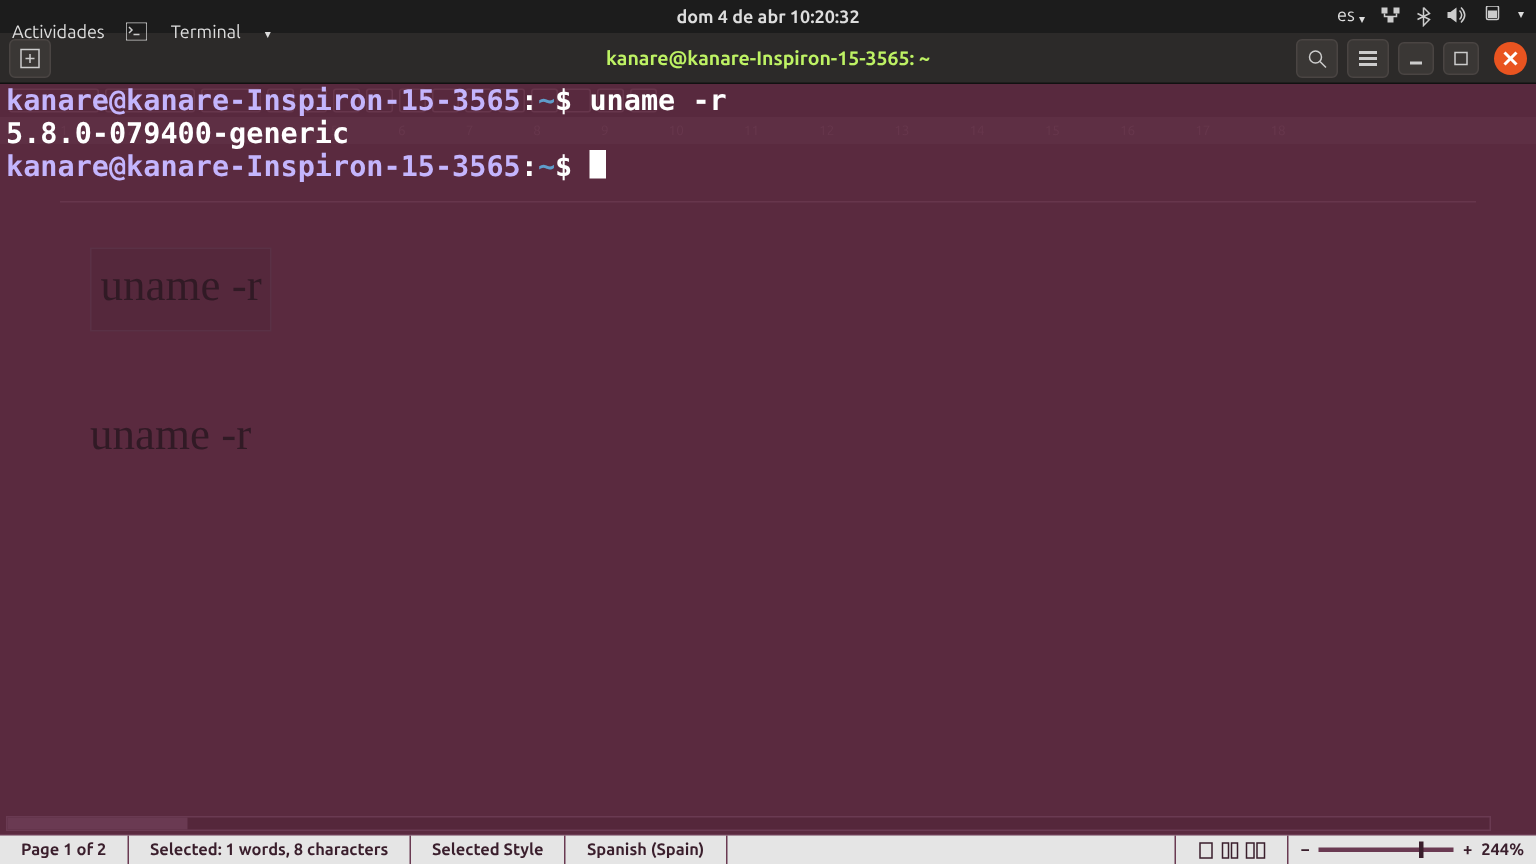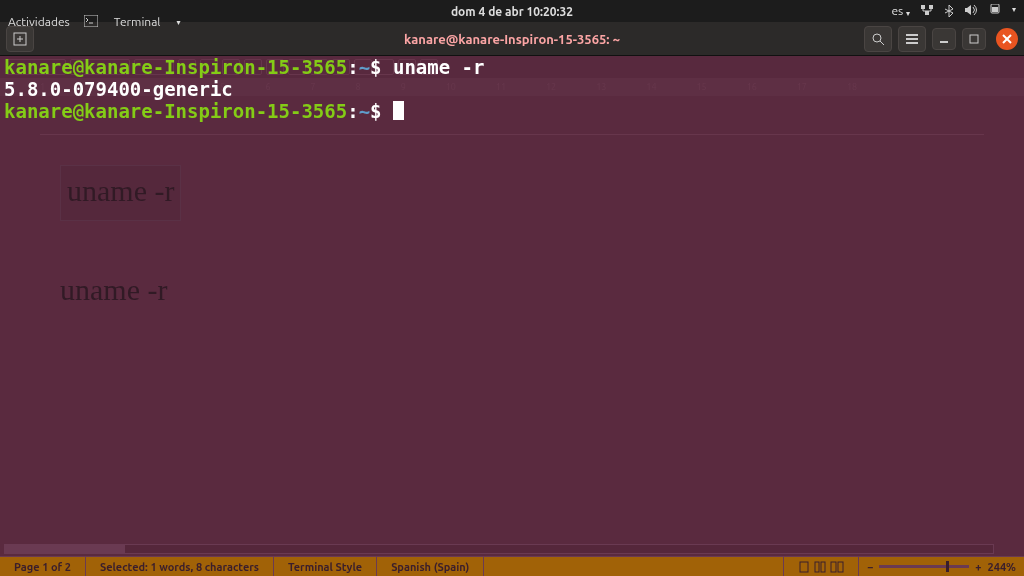--- a/index.html
+++ b/index.html
@@ -23,21 +23,21 @@
   
   .titlebar {
     height: 34px; width: 100%;
     background: #2c2a29; color: #ddd;
     display: flex; align-items: center; padding: 0 6px;
     border-bottom: 1px solid #111;
   }
   .titlebar .tb-left, .titlebar .tb-right { display: flex; align-items: center; gap: 6px; }
   .titlebar .tb-title {
     position: absolute; left: 50%; transform: translateX(-50%);
-    font-weight: 700; font-size: 13px; color: #fca5a5;
+    font-weight: 700; font-size: 13px; color: #bef264;
   }
   .tb-btn {
     width: 28px; height: 26px; border: 1px solid #4a4543; border-radius: 4px;
     display: flex; align-items: center; justify-content: center;
     background: #3a3735; color: #ccc; font-size: 13px;
   }
   .tb-btn.small { width: 24px; height: 22px; }
   .tb-close {
     width: 22px; height: 22px; border-radius: 50%;
     background: #e95420; display: flex; align-items: center; justify-content: center;
@@ -45,21 +45,21 @@
   }
 
   
   .termbody {
     position: relative; width: 100%; height: calc(100% - 22px - 34px - 20px);
     font-family: "Ubuntu Mono", "DejaVu Sans Mono", monospace;
     font-size: 19px; line-height: 22px; font-weight: 700;
     color: #fff;
   }
   .termbody pre { white-space: pre; padding: 0 4px; }
-  .gr { color: #84cc16; }
+  .gr { color: #c4b5fd; }
   .bl { color: #5f9dcb; }
   .wh { color: #fff; }
   .cursor { display: inline-block; width: 11px; height: 19px; background: #fff; vertical-align: -2px; }
 
   
   .ghost {
     position: absolute; inset: 0; z-index: -1;
     background: #5a2a3f;
     color: rgba(63,32,48,1);
   }
@@ -89,21 +89,21 @@
   }
   .ghost .doctext {
     font-family: "Liberation Serif", "Times New Roman", serif;
     font-size: 30px; line-height: 46px;
     color: #3a1e2c;
   }
 
   
   .statusbar {
     position: absolute; bottom: 0; left: 0; right: 0; height: 20px;
-    background: #a16207; border-top: 1px solid #6a3a52;
+    background: #e5e5e5; border-top: 1px solid #6a3a52;
     display: flex; align-items: center; font-size: 11px; color: #3a1e2c;
     font-weight: 600;
   }
   .statusbar .cell { padding: 0 14px; border-right: 1px solid #6a3a52; height: 100%; display:flex; align-items:center; }
   .statusbar .spacer { flex: 1; border-right: 1px solid #6a3a52; height:100%; }
   .statusbar .zoom { display:flex; align-items:center; gap:6px; padding: 0 8px; }
   .statusbar .slider { width: 90px; height: 3px; background: #6a3a52; position:relative; }
   .statusbar .slider::after { content:""; position:absolute; right:20px; top:-4px; width:3px; height:11px; background:#3a1e2c; }
 
   .scroll-thin { position:absolute; left:4px; right:30px; bottom:22px; height:10px; background:rgba(0,0,0,.05); border:1px solid #6a3a52;}
@@ -265,21 +265,21 @@
 <span class="gr">kanare@kanare-Inspiron-15-3565</span><span class="wh">:</span><span class="bl">~</span><span class="wh">$ </span><span class="cursor"></span></pre>
 </div>
 
 <div class="scroll-thin">
     <div class="thumb"></div>
   </div>
 
 <div class="statusbar">
   <div class="cell">Page 1 of 2</div>
   <div class="cell">Selected: 1 words, 8 characters</div>
-  <div class="cell">Terminal Style</div>
+  <div class="cell">Selected Style</div>
   <div class="cell">Spanish (Spain)</div>
   <div class="spacer"></div>
   <div class="cell" style="gap:4px">
     <svg width="12" height="12">
         <rect x="2" y="1" width="8" height="10" fill="none" stroke="#3a1e2c"></rect>
       </svg>
     <svg width="12" height="12">
         <rect x="1" y="1" width="4" height="10" fill="none" stroke="#3a1e2c"></rect>
         <rect x="7" y="1" width="4" height="10" fill="none" stroke="#3a1e2c"></rect>
       </svg>

